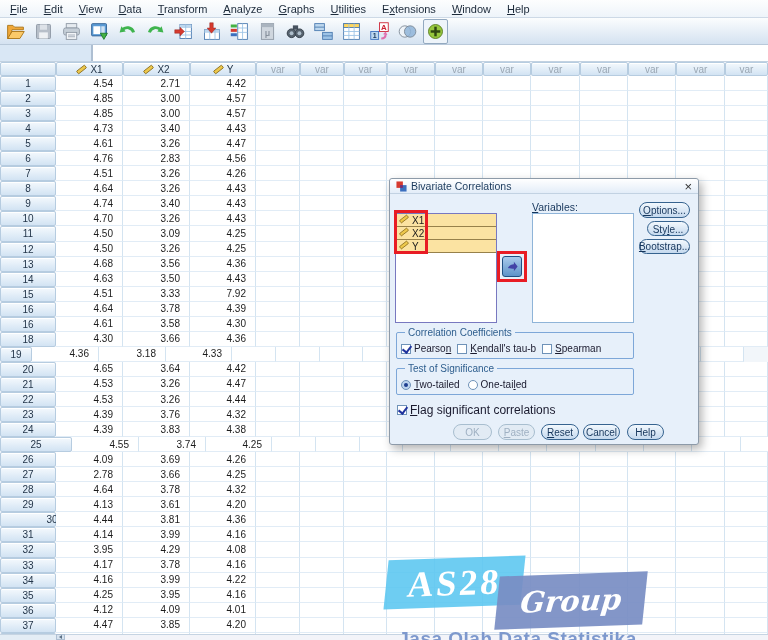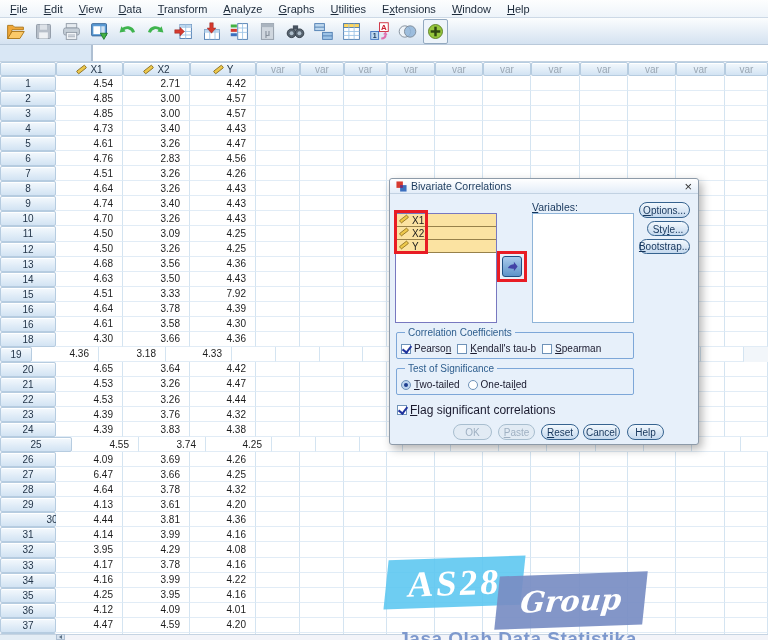--- a/index.html
+++ b/index.html
@@ -749,21 +749,21 @@
           <div class="cell" style="width: 48px;"></div>
           <div class="cell" style="width: 48px;"></div>
           <div class="cell" style="width: 49px;"></div>
           <div class="cell" style="width: 48px;"></div>
           <div class="cell" style="width: 48px;"></div>
           <div class="cell" style="width: 49px;"></div>
           <div class="cell" style="width: 43px;"></div>
         </div>
         <div class="grid-row">
           <div class="rowhdr" style="width: 56px;">27</div>
-          <div class="cell num" style="width: 67px;">6.47</div>
+          <div class="cell num" style="width: 67px;">2.78</div>
           <div class="cell num" style="width: 67px;">3.66</div>
           <div class="cell num" style="width: 66px;">4.25</div>
           <div class="cell" style="width: 44px;"></div>
           <div class="cell" style="width: 44px;"></div>
           <div class="cell" style="width: 43px;"></div>
           <div class="cell" style="width: 48px;"></div>
           <div class="cell" style="width: 48px;"></div>
           <div class="cell" style="width: 48px;"></div>
           <div class="cell" style="width: 49px;"></div>
           <div class="cell" style="width: 48px;"></div>
@@ -920,21 +920,21 @@
           <div class="cell" style="width: 48px;"></div>
           <div class="cell" style="width: 49px;"></div>
           <div class="cell" style="width: 48px;"></div>
           <div class="cell" style="width: 48px;"></div>
           <div class="cell" style="width: 49px;"></div>
           <div class="cell" style="width: 43px;"></div>
         </div>
         <div class="grid-row">
           <div class="rowhdr" style="width: 56px;">37</div>
           <div class="cell num" style="width: 67px;">4.47</div>
-          <div class="cell num" style="width: 67px;">4.59</div>
+          <div class="cell num" style="width: 67px;">3.85</div>
           <div class="cell num" style="width: 66px;">4.20</div>
           <div class="cell" style="width: 44px;"></div>
           <div class="cell" style="width: 44px;"></div>
           <div class="cell" style="width: 43px;"></div>
           <div class="cell" style="width: 48px;"></div>
           <div class="cell" style="width: 48px;"></div>
           <div class="cell" style="width: 48px;"></div>
           <div class="cell" style="width: 49px;"></div>
           <div class="cell" style="width: 48px;"></div>
           <div class="cell" style="width: 48px;"></div>

